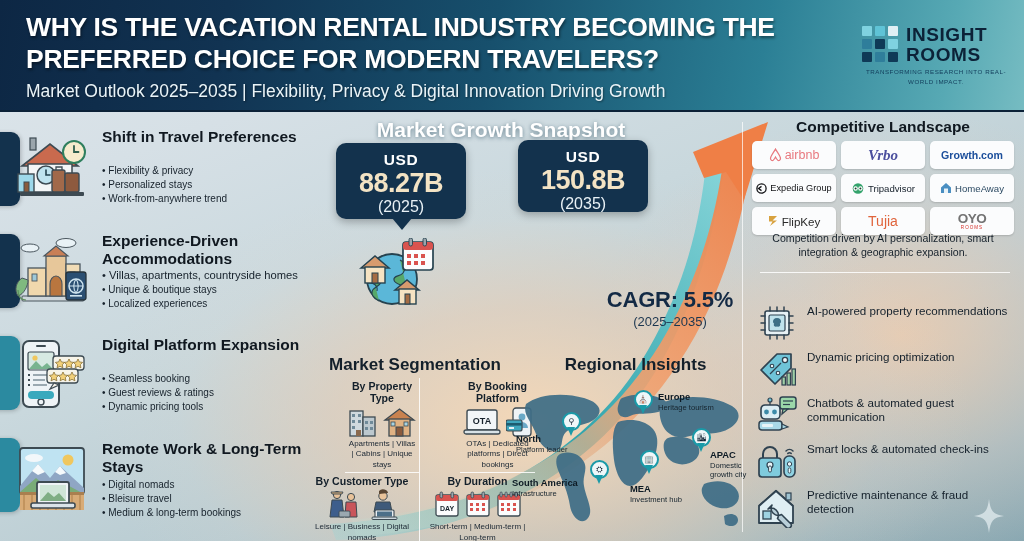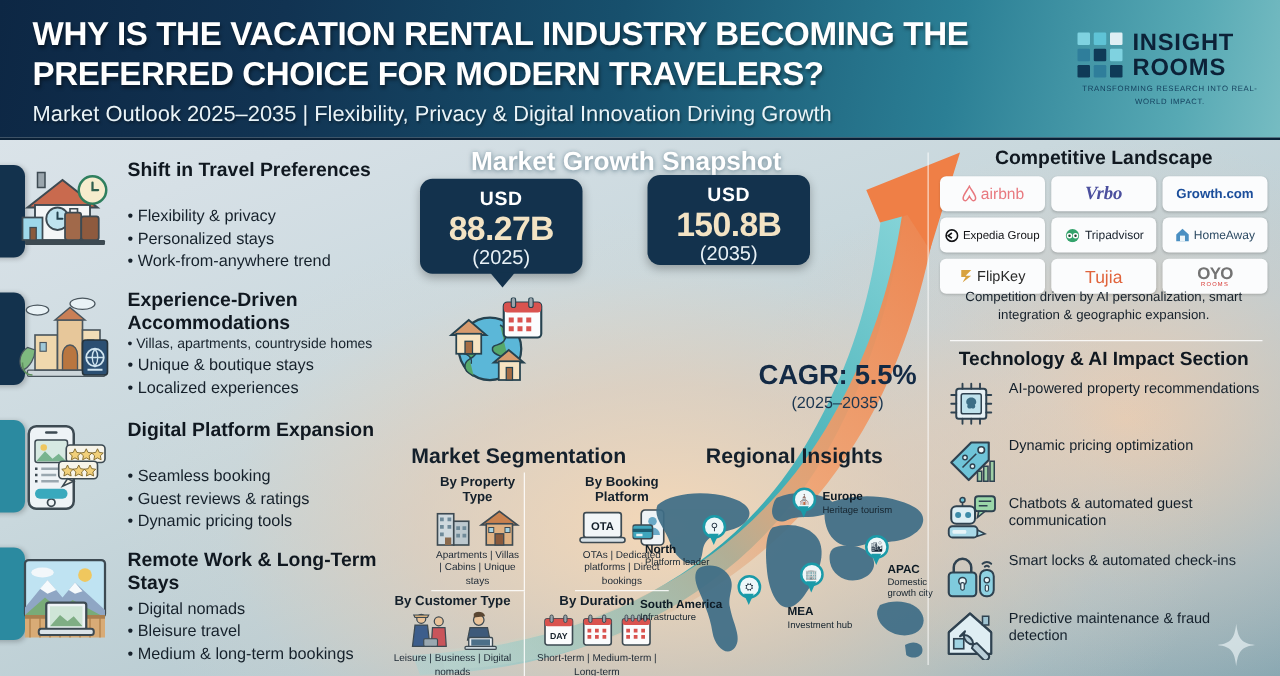--- a/index.html
+++ b/index.html
@@ -73,21 +73,21 @@
   .lblock { position:absolute; left:14px; width:310px; }
   .lblock .art {
     position:absolute; left:0; top:2px; width:76px; height:72px;
   }
   .lblock h3 {
     position:absolute; left:88px; top:0; width:222px;
     font-size:15.5px; font-weight:bold; color:#101820; line-height:1.13;
   }
   .lblock ul { position:absolute; left:88px; width:230px; list-style:none; }
   .lblock li {
-    font-size:13px; color:#16212b; line-height:1.38; white-space:nowrap;
+    font-size:10px; color:#16212b; line-height:1.38; white-space:nowrap;
   }
   .lblock li::before { content:"• "; }
 
   
   #snapshot-title {
     position:absolute; left:336px; top:118px; width:330px; text-align:center;
     font-size:21px; font-weight:bold; color:#ffffff;
     text-shadow: 0 1px 4px rgba(20,60,80,0.6), 0 0 10px rgba(255,255,255,0.25);
   }
   .kpi {
@@ -640,21 +640,20 @@
     </div>
     <div class="brand" style="flex-direction:column;gap:0;">
       <span style="font-size:13.5px;font-weight:bold;color:#737373;letter-spacing:-0.5px;line-height:1;">OYO</span>
       <span style="font-size:4.6px;color:#d6312b;letter-spacing:1px;">ROOMS</span>
     </div>
   </div>
 
   <div id="comp-note">Competition driven by AI personalization, smart integration &amp; geographic expansion.</div>
 
   <div id="tech-hr"></div>
-  <div id="tech-title">Technology &amp; AI Impact Section</div>
 
   <div class="tech-row" style="top:302px;">
     <svg class="ti" viewBox="0 0 44 42">
       <rect x="10" y="9" width="24" height="24" rx="2" fill="#e7f1f5" stroke="#2f4250" stroke-width="1.6"></rect>
       <rect x="14" y="13" width="16" height="16" rx="1.5" fill="#bfe2ec" stroke="#2f4250" stroke-width="1.2"></rect>
       <path d="M22 16 c-3 0 -4 2 -4 3.5 c0 1 .5 1.8 1.2 2.3 c-.5 .6 -.6 1.6 0 2.3 c.7 .9 2.2 1 2.8 .2 c.6 .8 2.1 .7 2.8 -.2 c.6 -.7 .5 -1.7 0 -2.3 c.7 -.5 1.2 -1.3 1.2 -2.3 c0 -1.5 -1 -3.5 -4 -3.5 z" fill="#3d6f86"></path>
       <g stroke="#2f4250" stroke-width="1.5" stroke-linecap="round">
         <path d="M15 9 v-4"></path>
           <path d="M22 9 v-4"></path>
           <path d="M29 9 v-4"></path>

